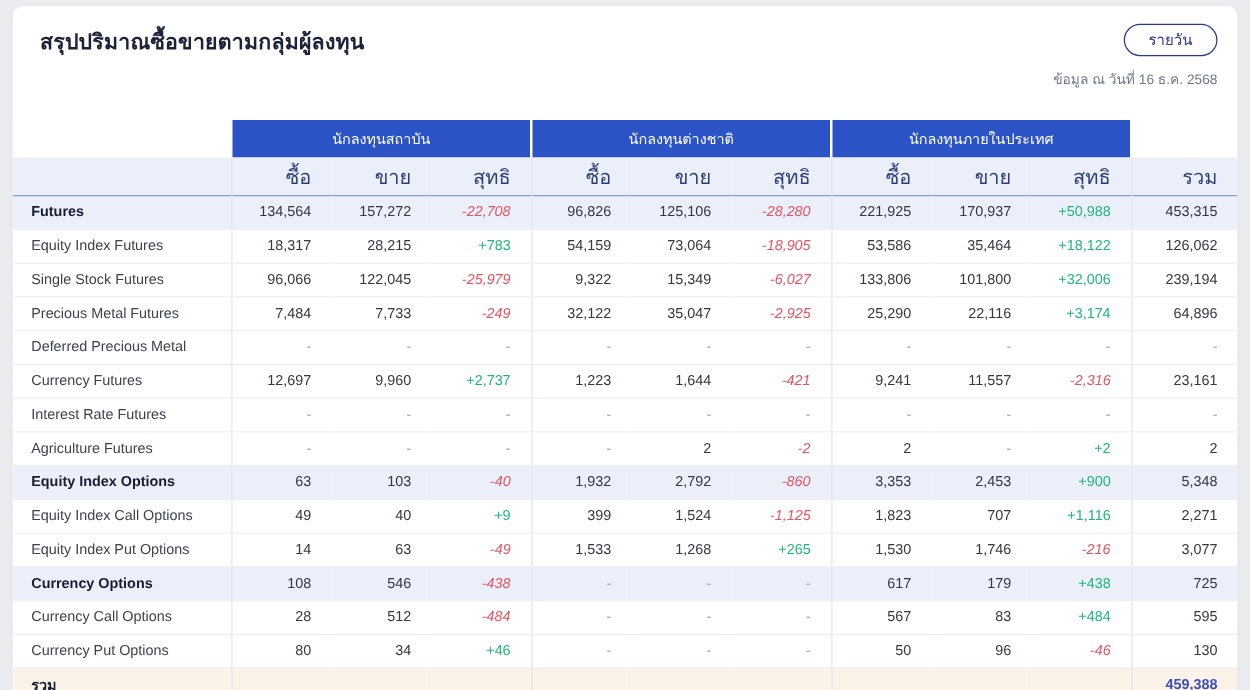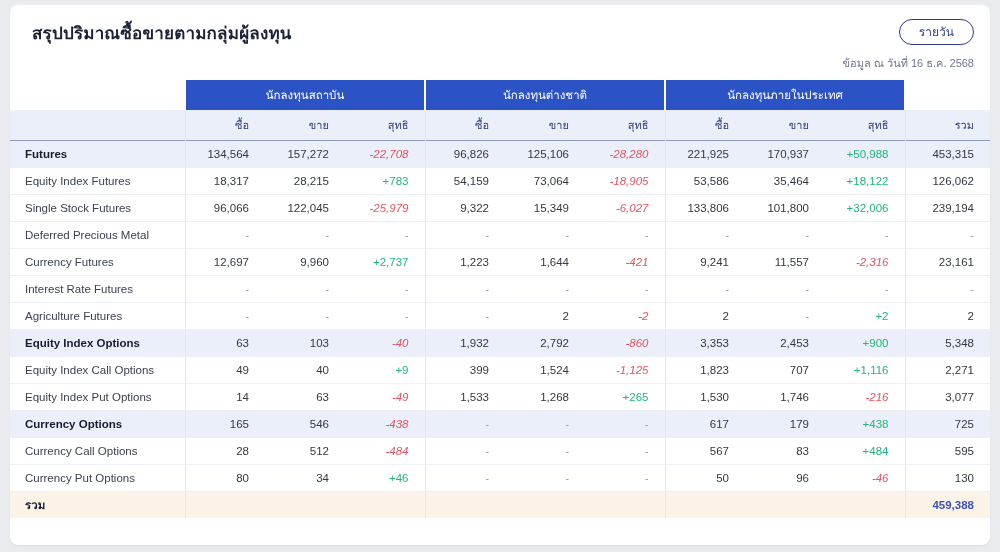--- a/index.html
+++ b/index.html
@@ -15,21 +15,21 @@
     background: #ffffff;
     border-radius: 8px;
     min-height: 540px;
     box-shadow: 0 1px 2px rgba(0,0,0,0.06);
     overflow: hidden;
   }
   .card-header {
     display: flex;
     justify-content: space-between;
     align-items: flex-start;
-    padding: 14px 16px 8px 22px;
+    padding: 14px 16px 24px 22px;
   }
   .page-title {
     font-size: 17px;
     font-weight: bold;
     color: #1b2137;
     letter-spacing: 0.2px;
   }
   .unit-label {
     margin-top: 11px;
     font-size: 11px;
@@ -71,21 +71,21 @@
     border-left: 2px solid #ffffff;
     border-right: 2px solid #ffffff;
     text-align: center;
     vertical-align: middle;
   }
   th.corner-cell, th.total-corner { background: #ffffff; height: 30px; }
   tr.sub-head th {
     background: #ebeffa;
     color: #2e3f77;
     height: 30px;
-    font-size: 11px;
+    font-size: 16px;
     vertical-align: middle;
   }
   tr.sub-head { border-bottom: 1px solid #8f9cc4; }
   .num { text-align: right; padding-right: 16px; }
   td.label, th.label { text-align: left; padding-left: 15px; }
   tbody td {
     height: 27px;
     vertical-align: middle;
     border-bottom: 1px solid #edeff4;
     color: #33384280;
@@ -187,20 +187,33 @@
           <td class="num sep neg">-25,979</td>
           <td class="num">9,322</td>
           <td class="num">15,349</td>
           <td class="num sep neg">-6,027</td>
           <td class="num">133,806</td>
           <td class="num">101,800</td>
           <td class="num sep pos">+32,006</td>
           <td class="num total-col">239,194</td>
         </tr>
         <tr class="detail">
+          <td class="label sep">Precious Metal Futures</td>
+          <td class="num">7,484</td>
+          <td class="num">7,733</td>
+          <td class="num sep neg">-249</td>
+          <td class="num">32,122</td>
+          <td class="num">35,047</td>
+          <td class="num sep neg">-2,925</td>
+          <td class="num">25,290</td>
+          <td class="num">22,116</td>
+          <td class="num sep pos">+3,174</td>
+          <td class="num total-col">64,896</td>
+        </tr>
+        <tr class="detail">
           <td class="label sep">Deferred Precious Metal</td>
           <td class="num dash">-</td>
           <td class="num dash">-</td>
           <td class="num sep dash">-</td>
           <td class="num dash">-</td>
           <td class="num dash">-</td>
           <td class="num sep dash">-</td>
           <td class="num dash">-</td>
           <td class="num dash">-</td>
           <td class="num sep dash">-</td>
@@ -279,21 +292,21 @@
           <td class="num">1,533</td>
           <td class="num">1,268</td>
           <td class="num sep pos">+265</td>
           <td class="num">1,530</td>
           <td class="num">1,746</td>
           <td class="num sep neg">-216</td>
           <td class="num total-col">3,077</td>
         </tr>
         <tr class="section">
           <td class="label sep">Currency Options</td>
-          <td class="num">165</td>
+          <td class="num">108</td>
           <td class="num">546</td>
           <td class="num sep neg">-438</td>
           <td class="num dash">-</td>
           <td class="num dash">-</td>
           <td class="num sep dash">-</td>
           <td class="num">617</td>
           <td class="num">179</td>
           <td class="num sep pos">+438</td>
           <td class="num total-col">725</td>
         </tr>

